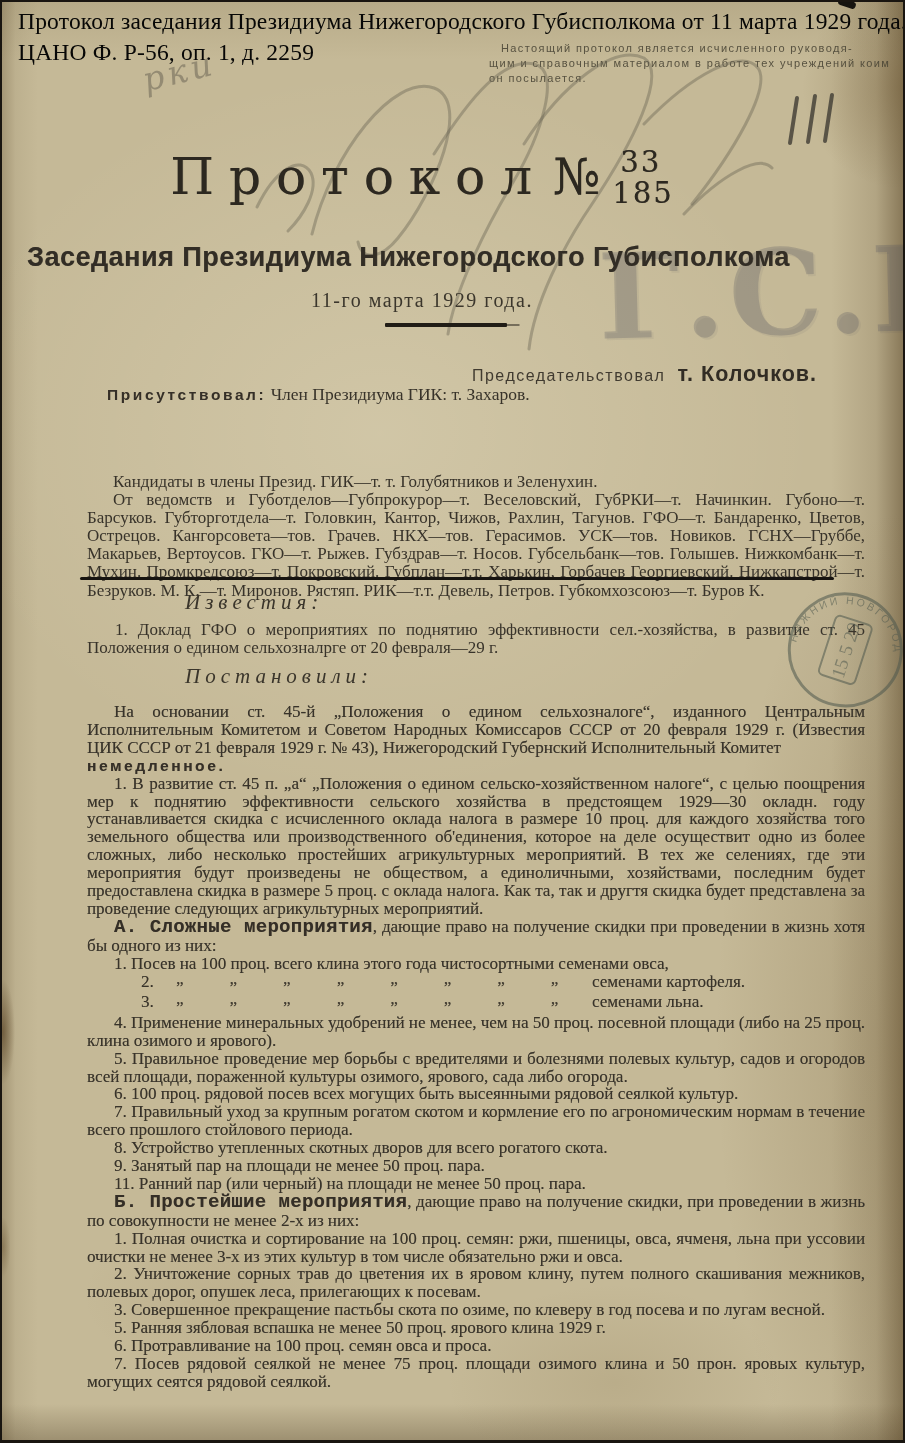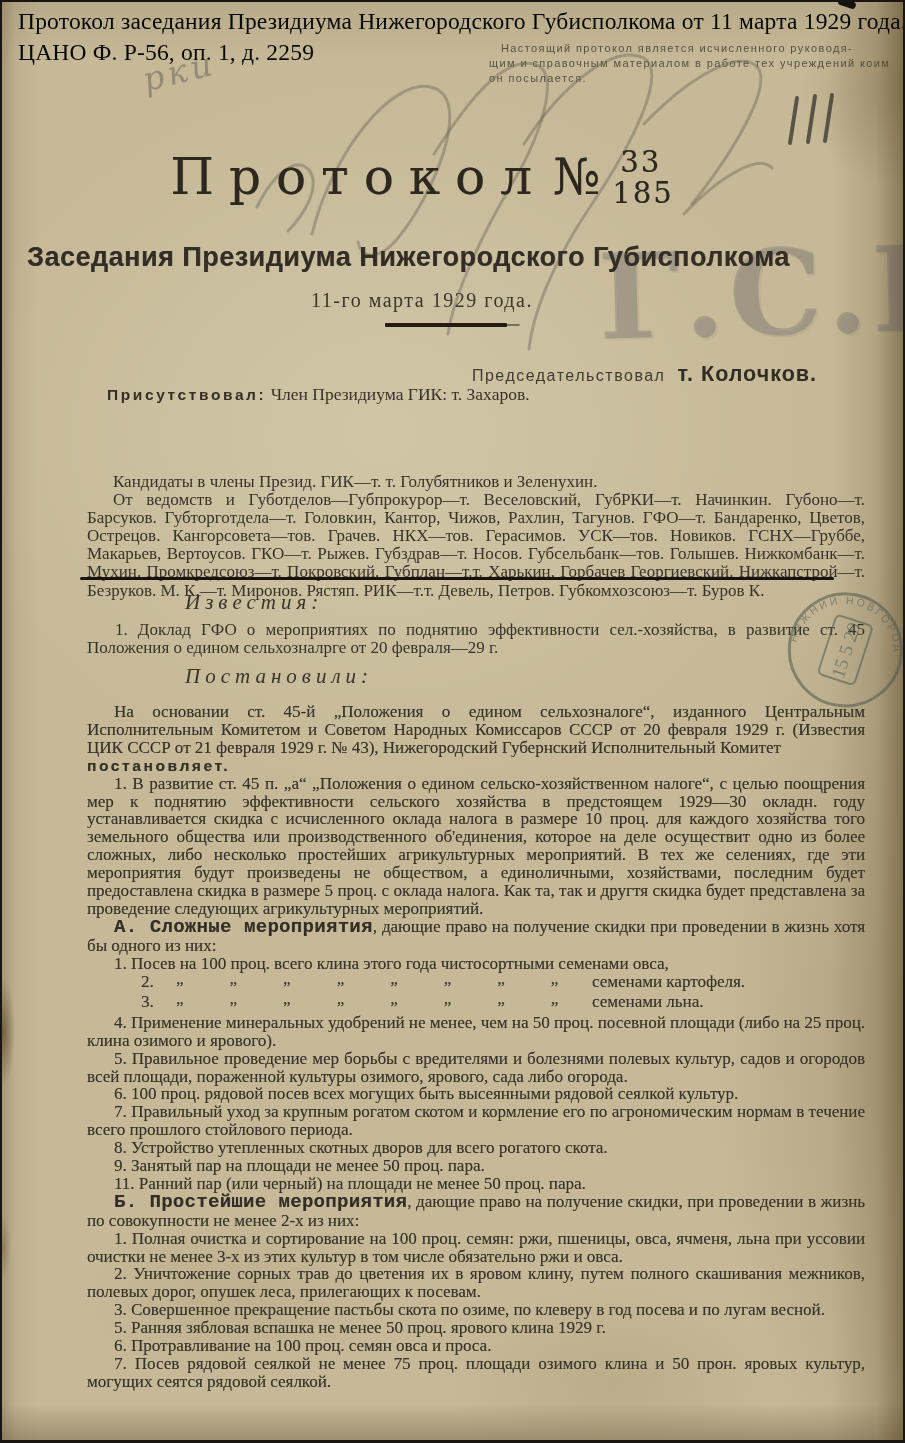--- a/index.html
+++ b/index.html
@@ -151,21 +151,21 @@
       </defs>
     <text font-family="Liberation Sans, sans-serif" font-size="10.5" letter-spacing="2.5" fill="#4d574d">
       <textPath href="#ringpath" startOffset="6">НИЖНИЙ НОВГОРОДЪ</textPath>
     </text>
   </svg>
 
   <div class="abs sect-label resolved-label">Постановили:</div>
 
   <div class="abs body">
     <div class="p">На основании ст. 45-й „Положения о едином сельхозналоге“, изданного Центральным Исполнительным Комитетом и Советом Народных Комиссаров СССР от 20 февраля 1929 г. (Известия ЦИК СССР от 21 февраля 1929 г. № 43), Нижегородский Губернский Исполнительный Комитет</div>
-    <div class="verb">постановляет.</div>
+    <div class="verb">немедленное.</div>
     <div class="p">1. В развитие ст. 45 п. „а“ „Положения о едином сельско-хозяйственном налоге“, с целью поощрения мер к поднятию эффективности сельского хозяйства в предстоящем 1929—30 окладн. году устанавливается скидка с исчисленного оклада налога в размере 10 проц. для каждого хозяйства того земельного общества или производственного об'единения, которое на деле осуществит одно из более сложных, либо несколько простейших агрикультурных мероприятий. В тех же селениях, где эти мероприятия будут произведены не обществом, а единоличными, хозяйствами, последним будет предоставлена скидка в размере 5 проц. с оклада налога. Как та, так и другтя скидка будет представлена за проведение следующих агрикультурных мероприятий.</div>
 
     <div class="p"><span class="blead">А. Сложные мероприятия</span><span>, дающие право на получение скидки при проведении  в жизнь хотя бы одного из них:</span></div>
 
     <div class="p">1. Посев на 100 проц. всего клина этого года чистосортными семенами овса,</div>
     <div class="p ditto-row">
       <span class="dnum">2.</span>
       <span class="dittos">„„„„„„„„</span>
       <span class="dtail">семенами картофеля.</span>
     </div>

